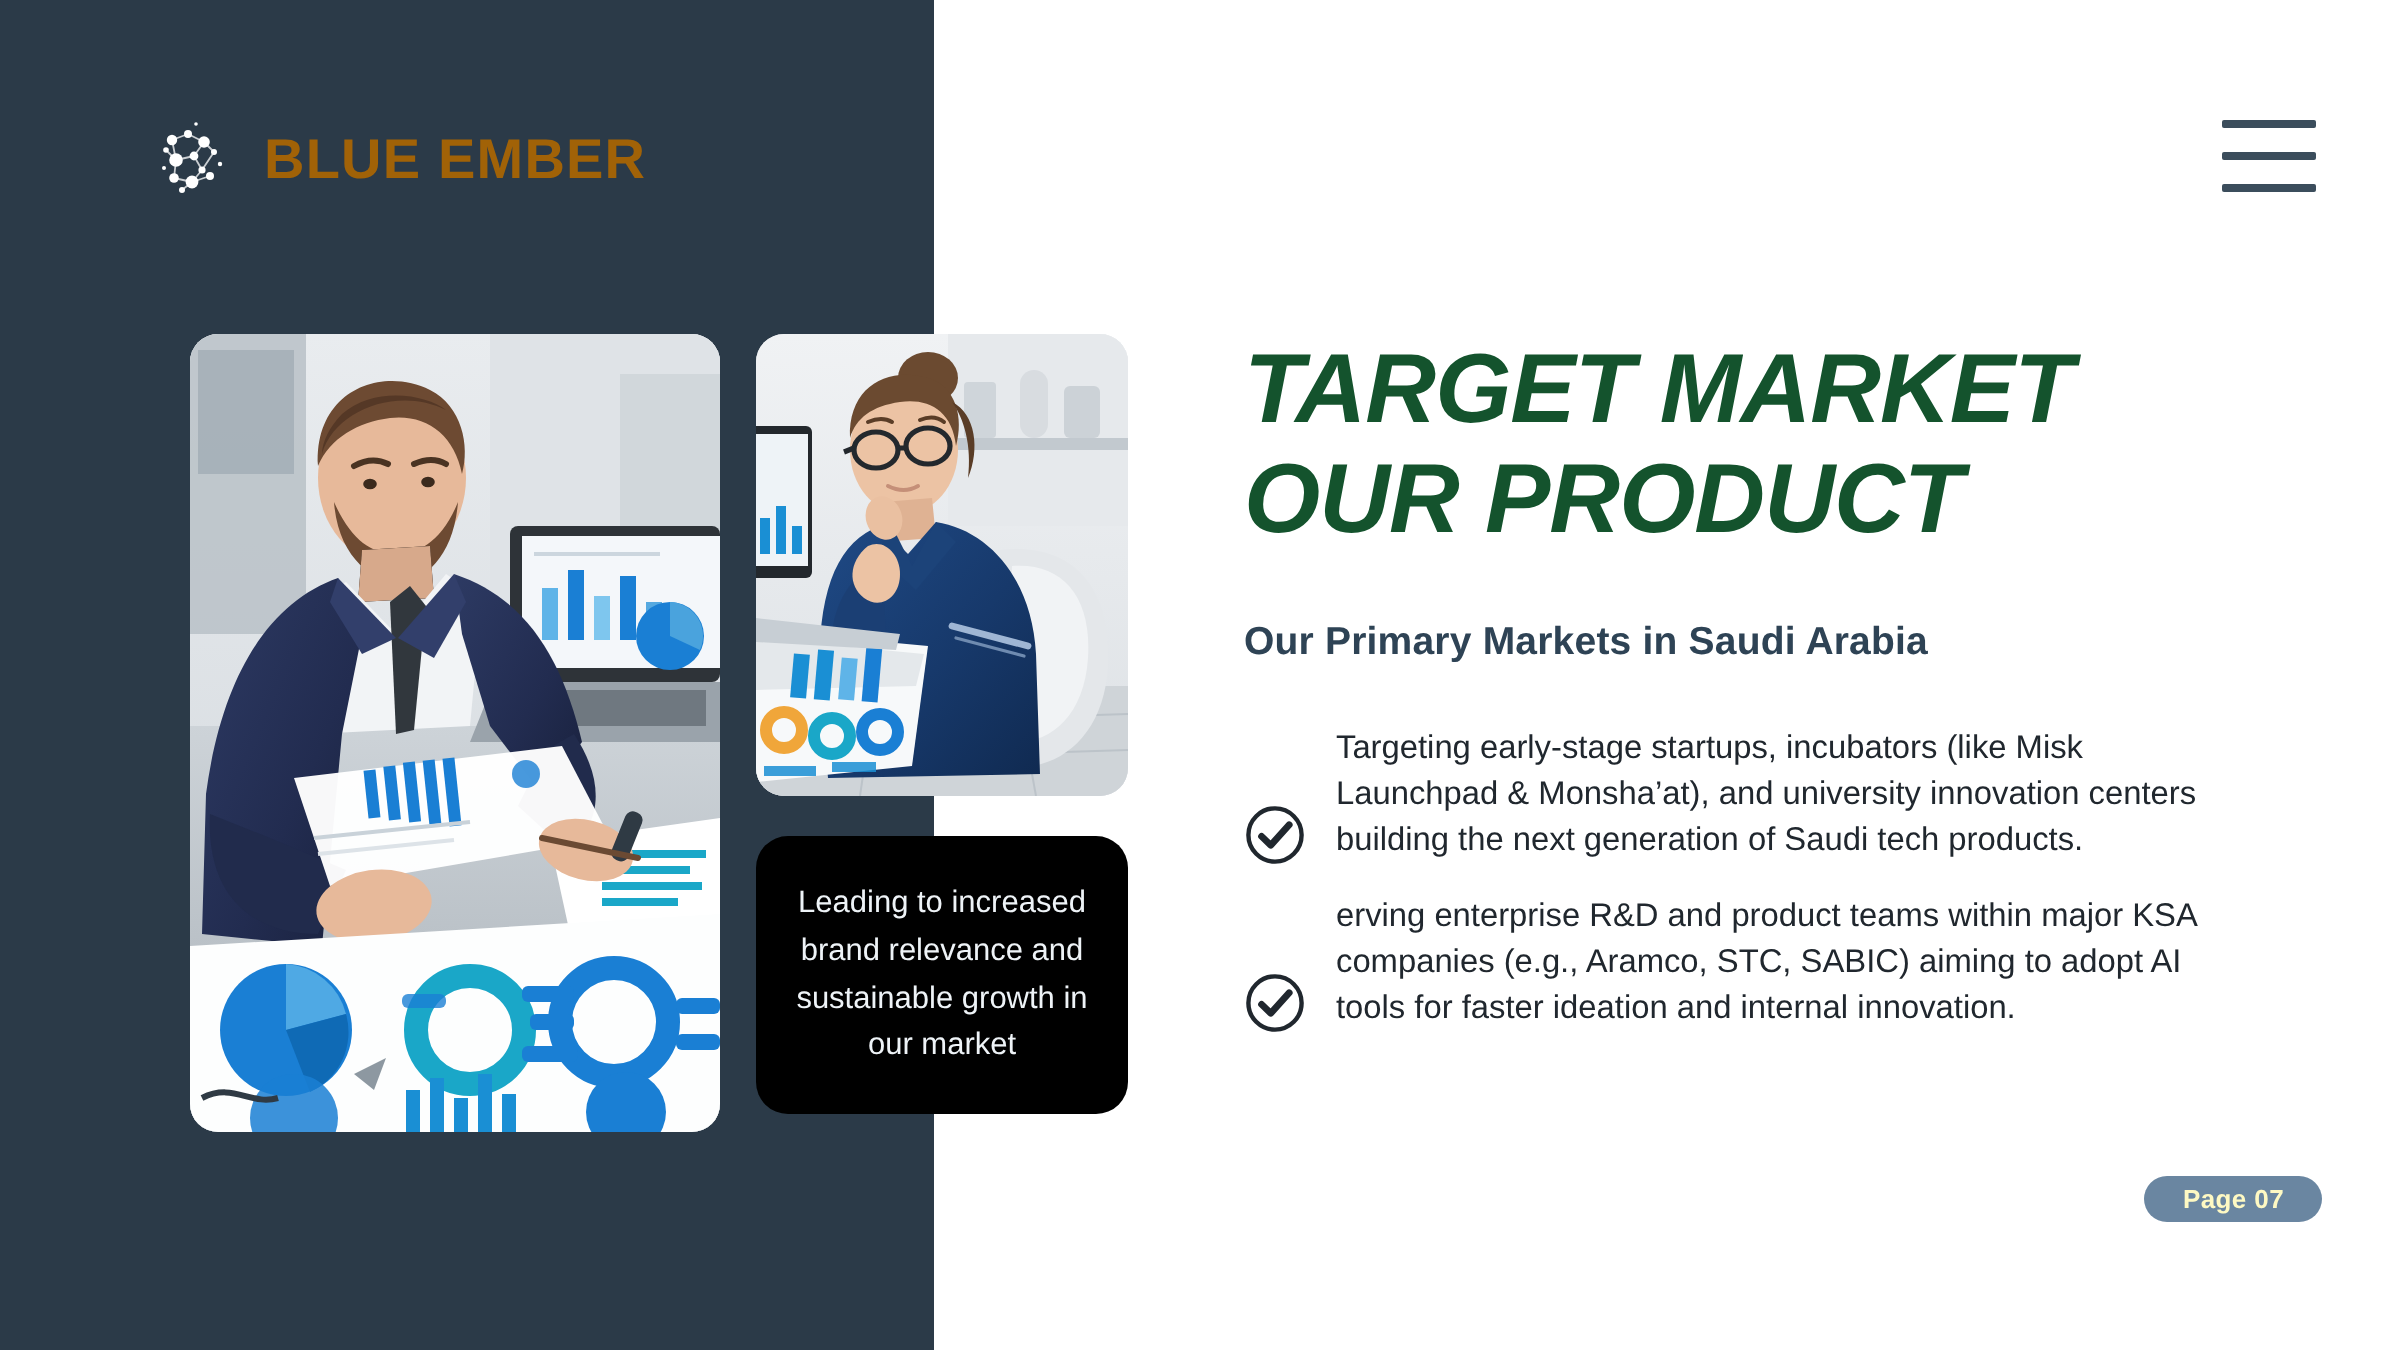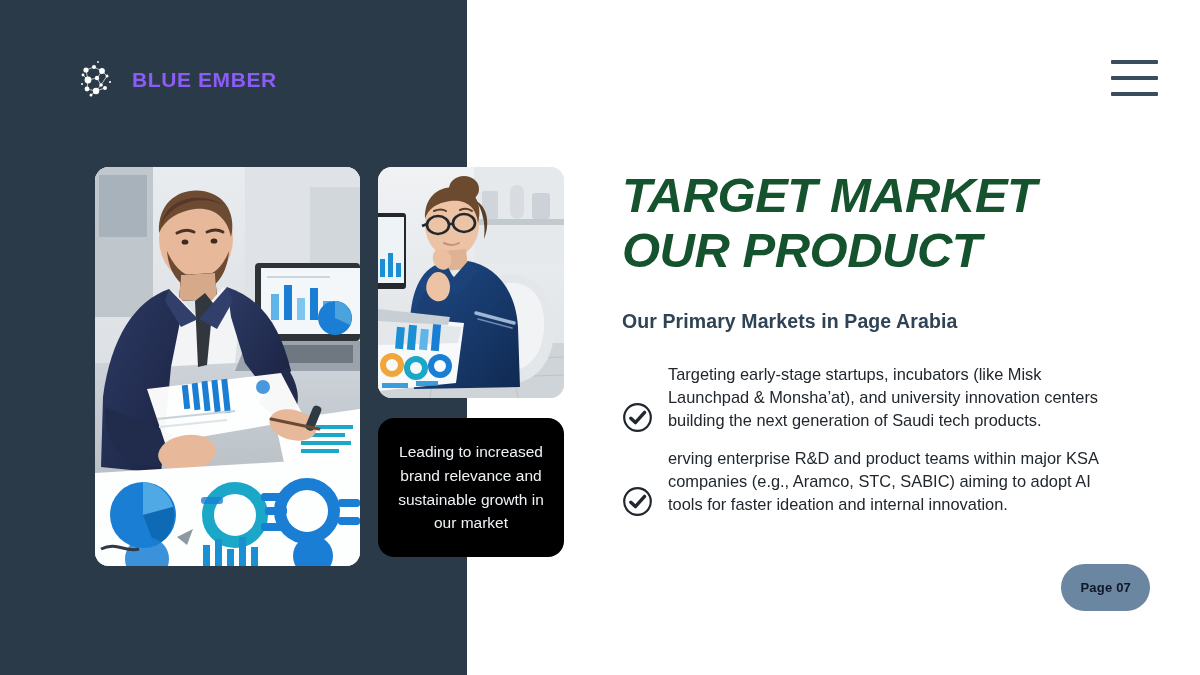--- a/index.html
+++ b/index.html
@@ -34,22 +34,22 @@
   .brand {
     position: absolute;
     left: 74px; top: 58px;
     display: flex;
     align-items: center;
     gap: 14px;
     z-index: 6;
   }
   .brand-mark { width: 44px; height: 44px; display: block; }
   .brand-name {
-    color: #8b5cf6;
-    font-size: 21px;
+    color: #a16207;
+    font-size: 28px;
     font-weight: bold;
     letter-spacing: 0.6px;
     white-space: nowrap;
   }
 
   
   .hamburger {
     position: absolute;
     right: 42px; top: 60px;
     width: 47px; height: 36px;
@@ -140,26 +140,26 @@
   .bullet-text {
     color: #20272e;
     font-size: 16.4px;
     line-height: 1.42;
     max-width: 445px;
   }
 
   
   .page-badge {
     position: absolute;
-    right: 50px; bottom: 64px;
+    right: 39px; bottom: 64px;
     background: #6a86a1;
-    color: #0f172a;
+    color: #fef9c3;
     font-size: 13px;
     font-weight: bold;
-    padding: 16px 19px;
+    padding: 4px 19px;
     border-radius: 999px;
     letter-spacing: 0.2px;
     z-index: 6;
   }
 </style>
 </head>
 <body>
 
 <div class="slide">
 
@@ -427,21 +427,21 @@
     </svg>
   </div>
 
   <div class="quote-card">
     <div class="quote-text">Leading to increased brand relevance and sustainable growth in our market</div>
   </div>
 
   <div class="content">
     <h1 class="headline">TARGET MARKET
 OUR PRODUCT</h1>
-    <h2 class="subhead">Our Primary Markets in Page Arabia</h2>
+    <h2 class="subhead">Our Primary Markets in Saudi Arabia</h2>
 
     <ul class="bullets">
       <li class="bullet">
         <span class="check-icon">
           <svg viewBox="0 0 31 31" xmlns="http://www.w3.org/2000/svg">
             <circle cx="15.5" cy="15.5" r="13.3" fill="none" stroke="#20272e" stroke-width="2.2"></circle>
             <path d="M8.8 16.2 L13.4 20.6 L22.6 10.4" fill="none" stroke="#20272e" stroke-width="3.4" stroke-linecap="round" stroke-linejoin="round"></path>
           </svg>
         </span>
         <span class="bullet-text">Targeting early-stage startups, incubators (like Misk Launchpad &amp; Monsha’at), and university innovation centers building the next generation of Saudi tech products.</span>

